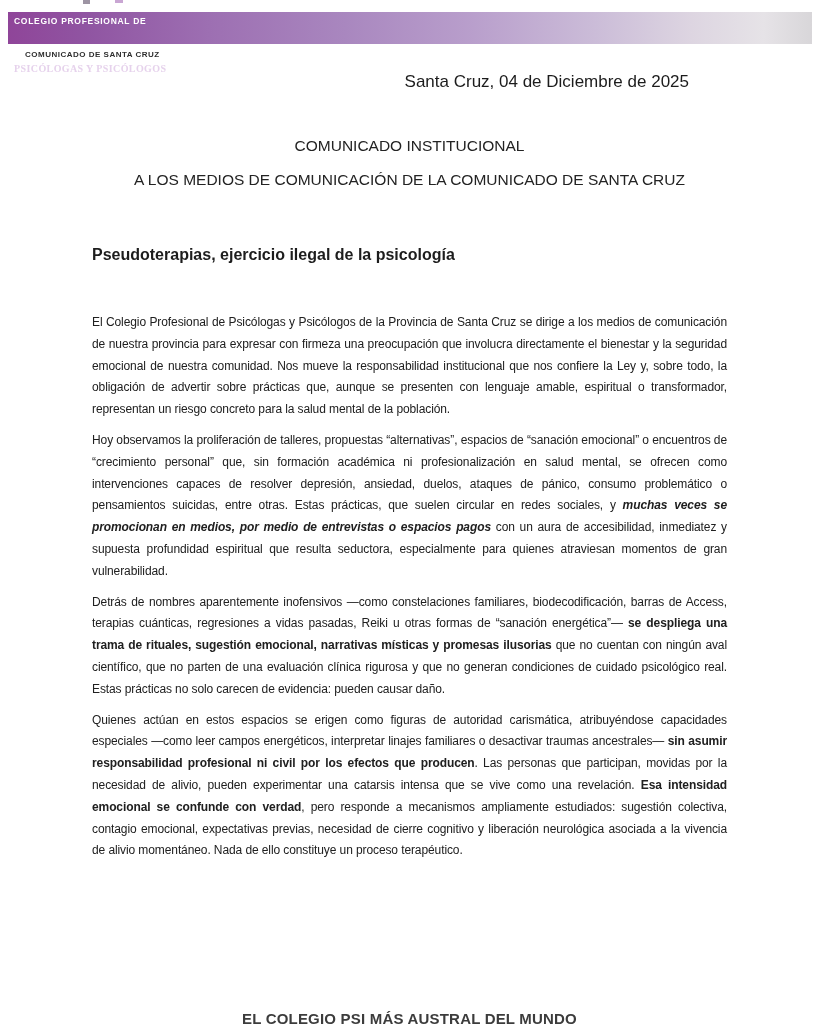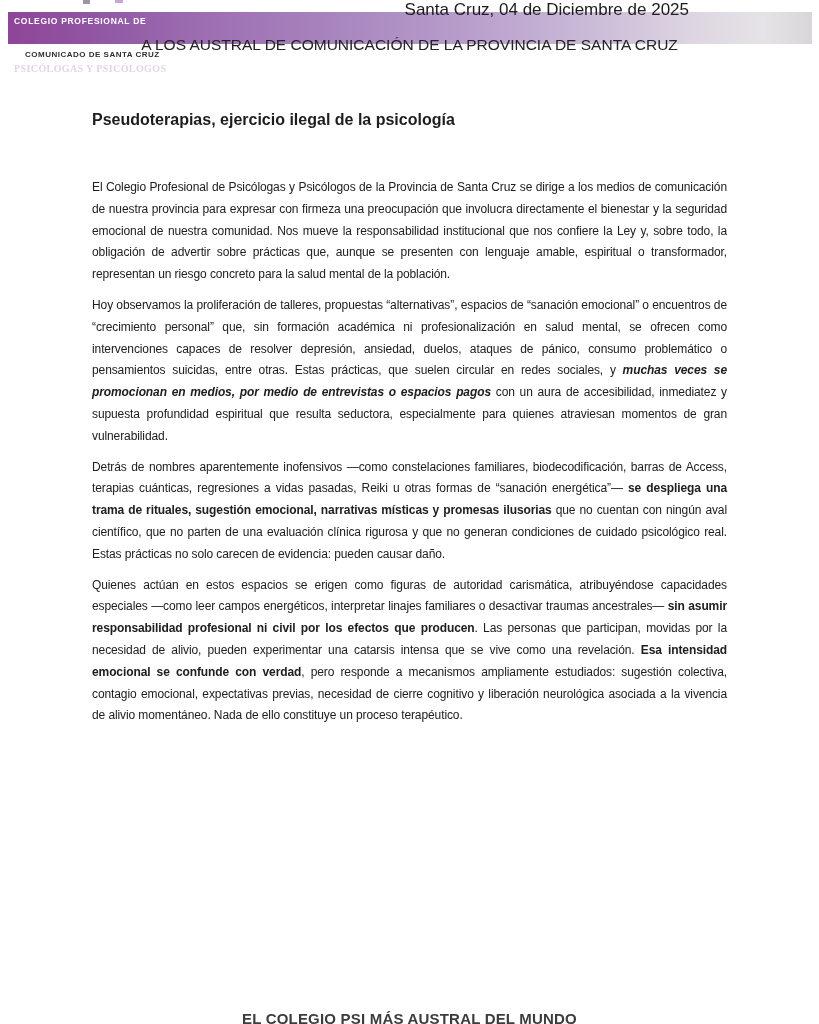--- a/index.html
+++ b/index.html
@@ -16,21 +16,21 @@
     background:linear-gradient(90deg,
       #8f4599 0%, #9055a2 10%, #9d6fb2 25%, #a987bf 42%,
       #b99fcc 58%, #cbbcd8 73%, #ddd5e1 85%, #e6e3e7 94%, #d8d6d9 100%);
   }
   .logo-l1 { font-size:8.5px; font-weight:bold; color:#ffffff; letter-spacing:0.7px; line-height:12px; }
   .logo-l2 { font-family:"Liberation Serif",serif; font-size:10px; font-weight:bold;
              color:#e6d2ec; letter-spacing:0.4px; line-height:12px;margin-top:36px; }
   .province { position:absolute; left:25px; top:50px; font-size:8px; font-weight:bold;
               letter-spacing:0.5px; color:#2e2e2e; }
   .content { position:absolute; left:92px; top:0; width:635px; }
-  .date { text-align:right; padding-right:38px; font-size:17px; color:#1c1c1c; }
+  .date { margin-top:72px; text-align:right; padding-right:38px; font-size:17px; color:#1c1c1c; }
   .h-center { text-align:center; font-size:15.5px; color:#232323; line-height:18px; }
   .h1 { margin-top:45px; }
   .h2 { margin-top:16px; }
   .title { font-weight:bold; font-size:16px; line-height:20px; color:#1d1d1d; }
   .t1 { margin-top:56px; }
   .t2 { margin-top:12px; }
   #paragraphs { margin-top:47px; }
   .para {
     margin-top:9px; text-align:justify; font-size:12px; line-height:21.8px;
     letter-spacing:-0.1px; color:#202020;
@@ -51,21 +51,22 @@
   <div class="top-mark mark2"></div>
 
   <div class="banner">
     <div class="logo-l1">COLEGIO PROFESIONAL DE</div>
     <div class="logo-l2">PSICÓLOGAS Y PSICÓLOGOS</div>
   </div>
   <div class="province">COMUNICADO DE SANTA CRUZ</div>
 
   <div class="content">
     <div class="date">Santa Cruz, 04 de Diciembre de 2025</div>
-    <div class="h-center h2">A LOS AUSTRAL DE COMUNICACIÓN DE LA PROVINCIA DE SANTA CRUZ</div>
+    <div class="h-center h1">COMUNICADO INSTITUCIONAL</div>
+    <div class="h-center h2">A LOS MEDIOS DE COMUNICACIÓN DE LA COMUNICADO DE SANTA CRUZ</div>
     <div class="title t1">Pseudoterapias, ejercicio ilegal de la psicología</div>
     <div id="paragraphs">
         <div class="para"><span>El Colegio Profesional de Psicólogas y Psicólogos de la Provincia de Santa Cruz se dirige a los medios de comunicación de nuestra provincia para expresar con firmeza una preocupación que involucra directamente el bienestar y la seguridad emocional de nuestra comunidad. Nos mueve la responsabilidad institucional que nos confiere la Ley y, sobre todo, la obligación de advertir sobre prácticas que, aunque se presenten con lenguaje amable, espiritual o transformador, representan un riesgo concreto para la salud mental de la población.</span></div>
         <div class="para"><span>Hoy observamos la proliferación de talleres, propuestas “alternativas”, espacios de “sanación emocional” o encuentros de “crecimiento personal” que, sin formación académica ni profesionalización en salud mental, se ofrecen como intervenciones capaces de resolver depresión, ansiedad, duelos, ataques de pánico, consumo problemático o pensamientos suicidas, entre otras. Estas prácticas, que suelen circular en redes sociales, y </span><span class="b i">muchas veces se promocionan en medios, por medio de entrevistas o espacios pagos</span><span> con un aura de accesibilidad, inmediatez y supuesta profundidad espiritual que resulta seductora, especialmente para quienes atraviesan momentos de gran vulnerabilidad.</span></div>
         <div class="para"><span>Detrás de nombres aparentemente inofensivos —como constelaciones familiares, biodecodificación, barras de Access, terapias cuánticas, regresiones a vidas pasadas, Reiki u otras formas de “sanación energética”— </span><span class="b">se despliega una trama de rituales, sugestión emocional, narrativas místicas y promesas ilusorias</span><span> que no cuentan con ningún aval científico, que no parten de una evaluación clínica rigurosa y que no generan condiciones de cuidado psicológico real. Estas prácticas no solo carecen de evidencia: pueden causar daño.</span></div>
         <div class="para"><span>Quienes actúan en estos espacios se erigen como figuras de autoridad carismática, atribuyéndose capacidades especiales —como leer campos energéticos, interpretar linajes familiares o desactivar traumas ancestrales— </span><span class="b">sin asumir responsabilidad profesional ni civil por los efectos que producen</span><span>. Las personas que participan, movidas por la necesidad de alivio, pueden experimentar una catarsis intensa que se vive como una revelación. </span><span class="b">Esa intensidad emocional se confunde con verdad</span><span>, pero responde a mecanismos ampliamente estudiados: sugestión colectiva, contagio emocional, expectativas previas, necesidad de cierre cognitivo y liberación neurológica asociada a la vivencia de alivio momentáneo. Nada de ello constituye un proceso terapéutico.</span></div>
       </div>
   </div>
 
   <div class="footer">EL COLEGIO PSI MÁS AUSTRAL DEL MUNDO</div>

